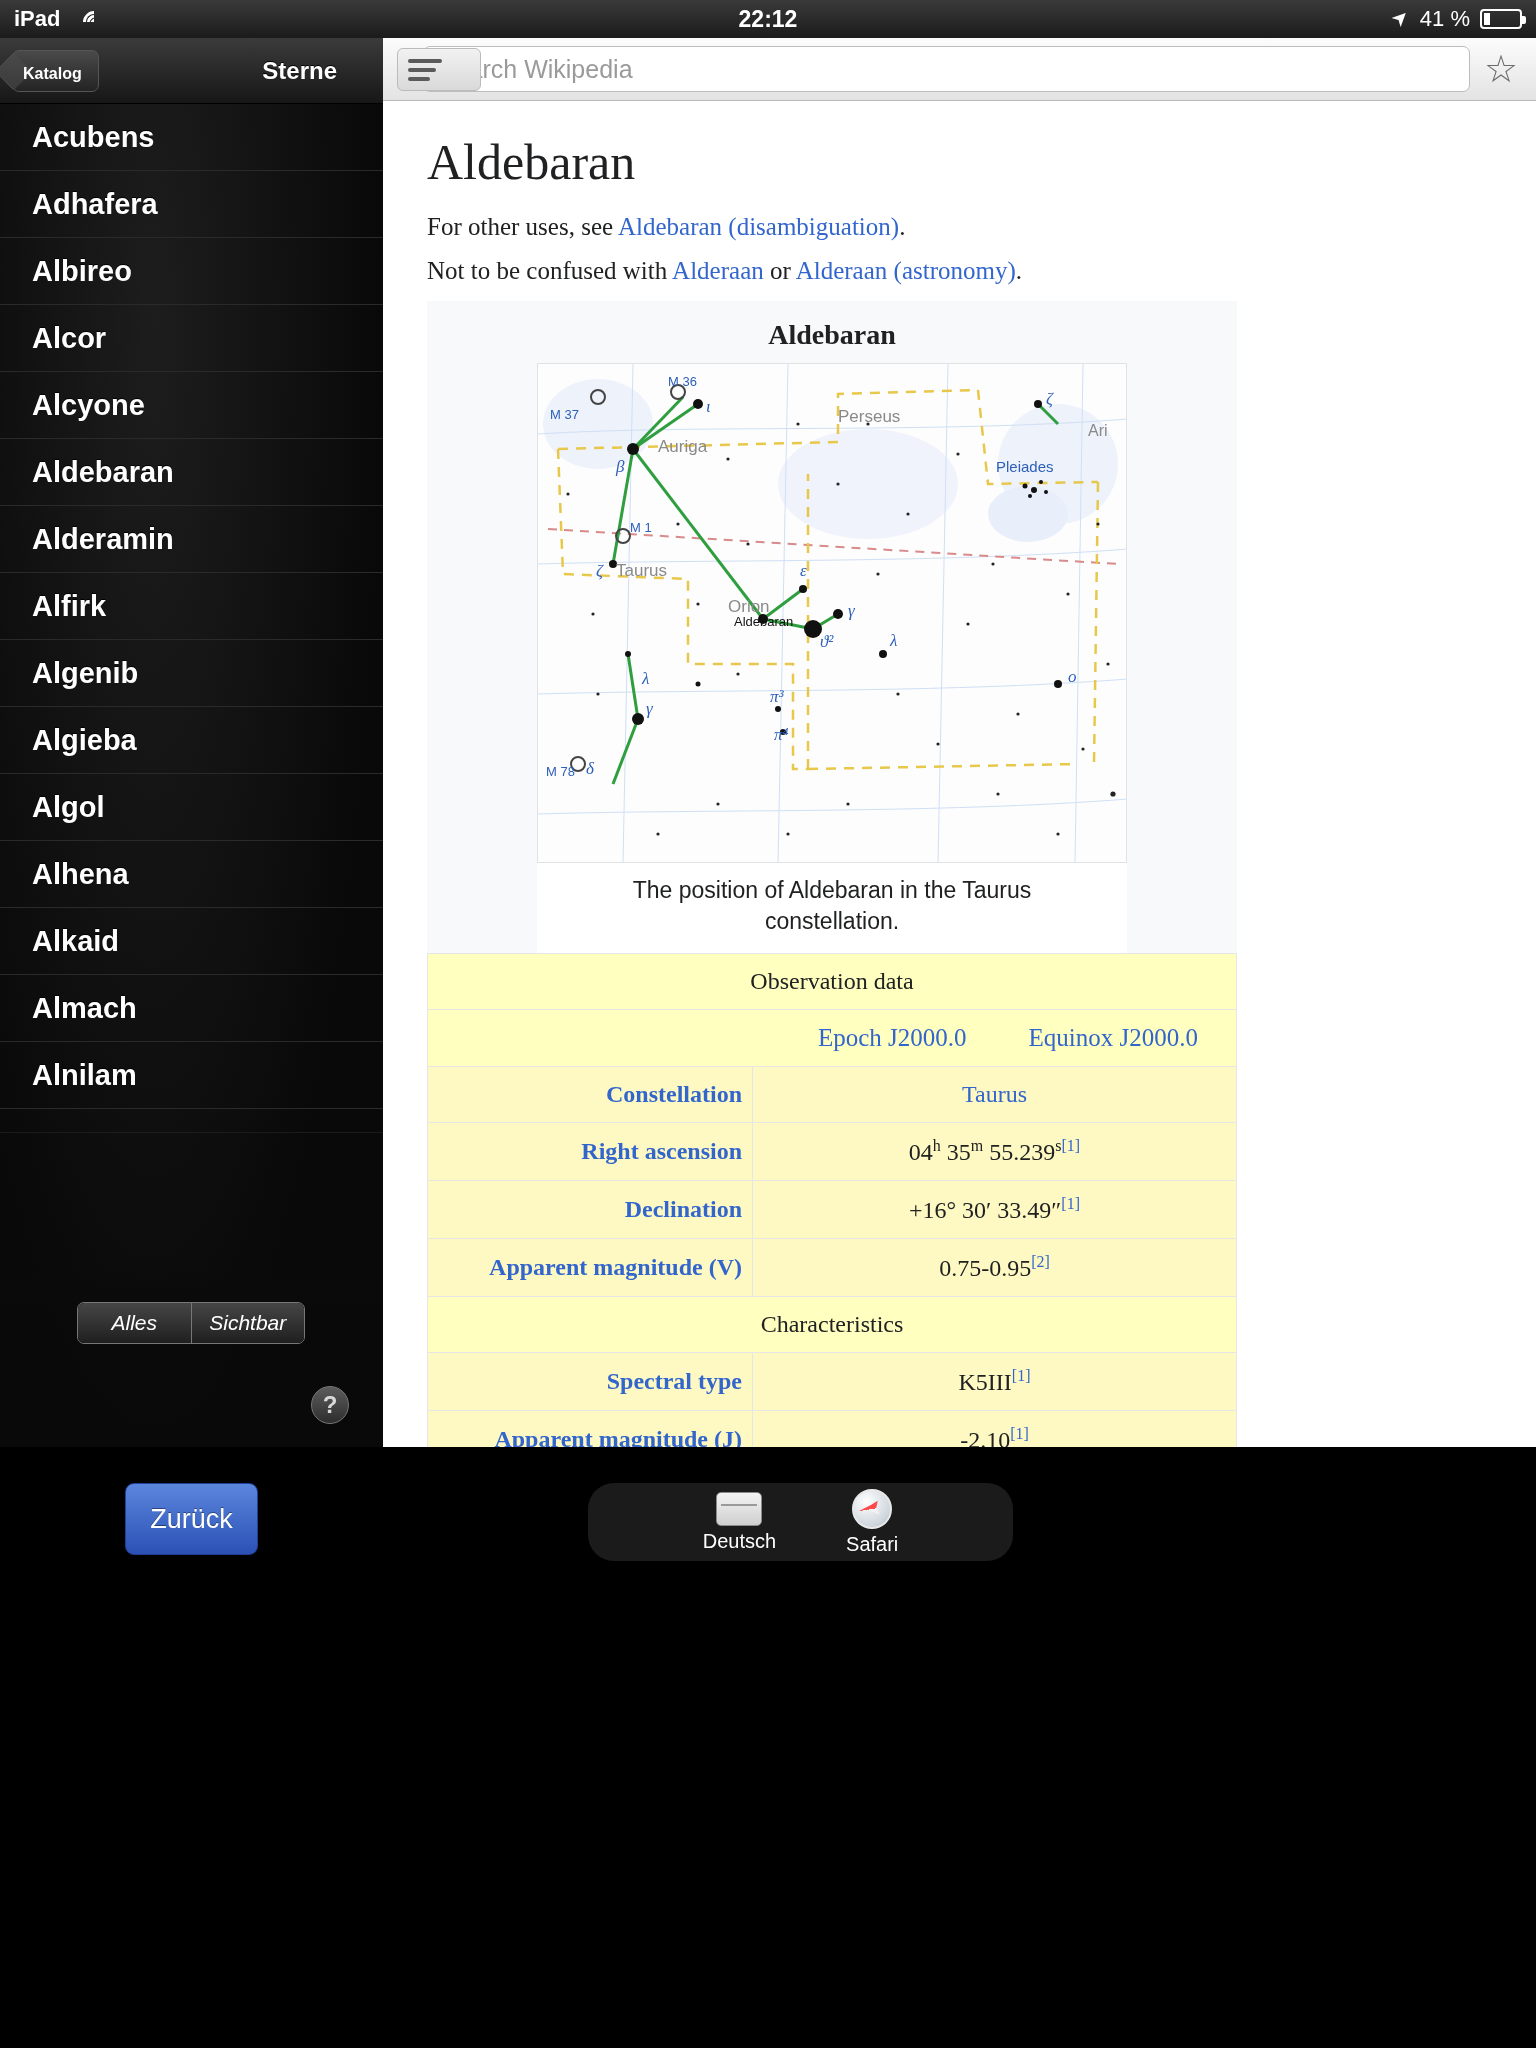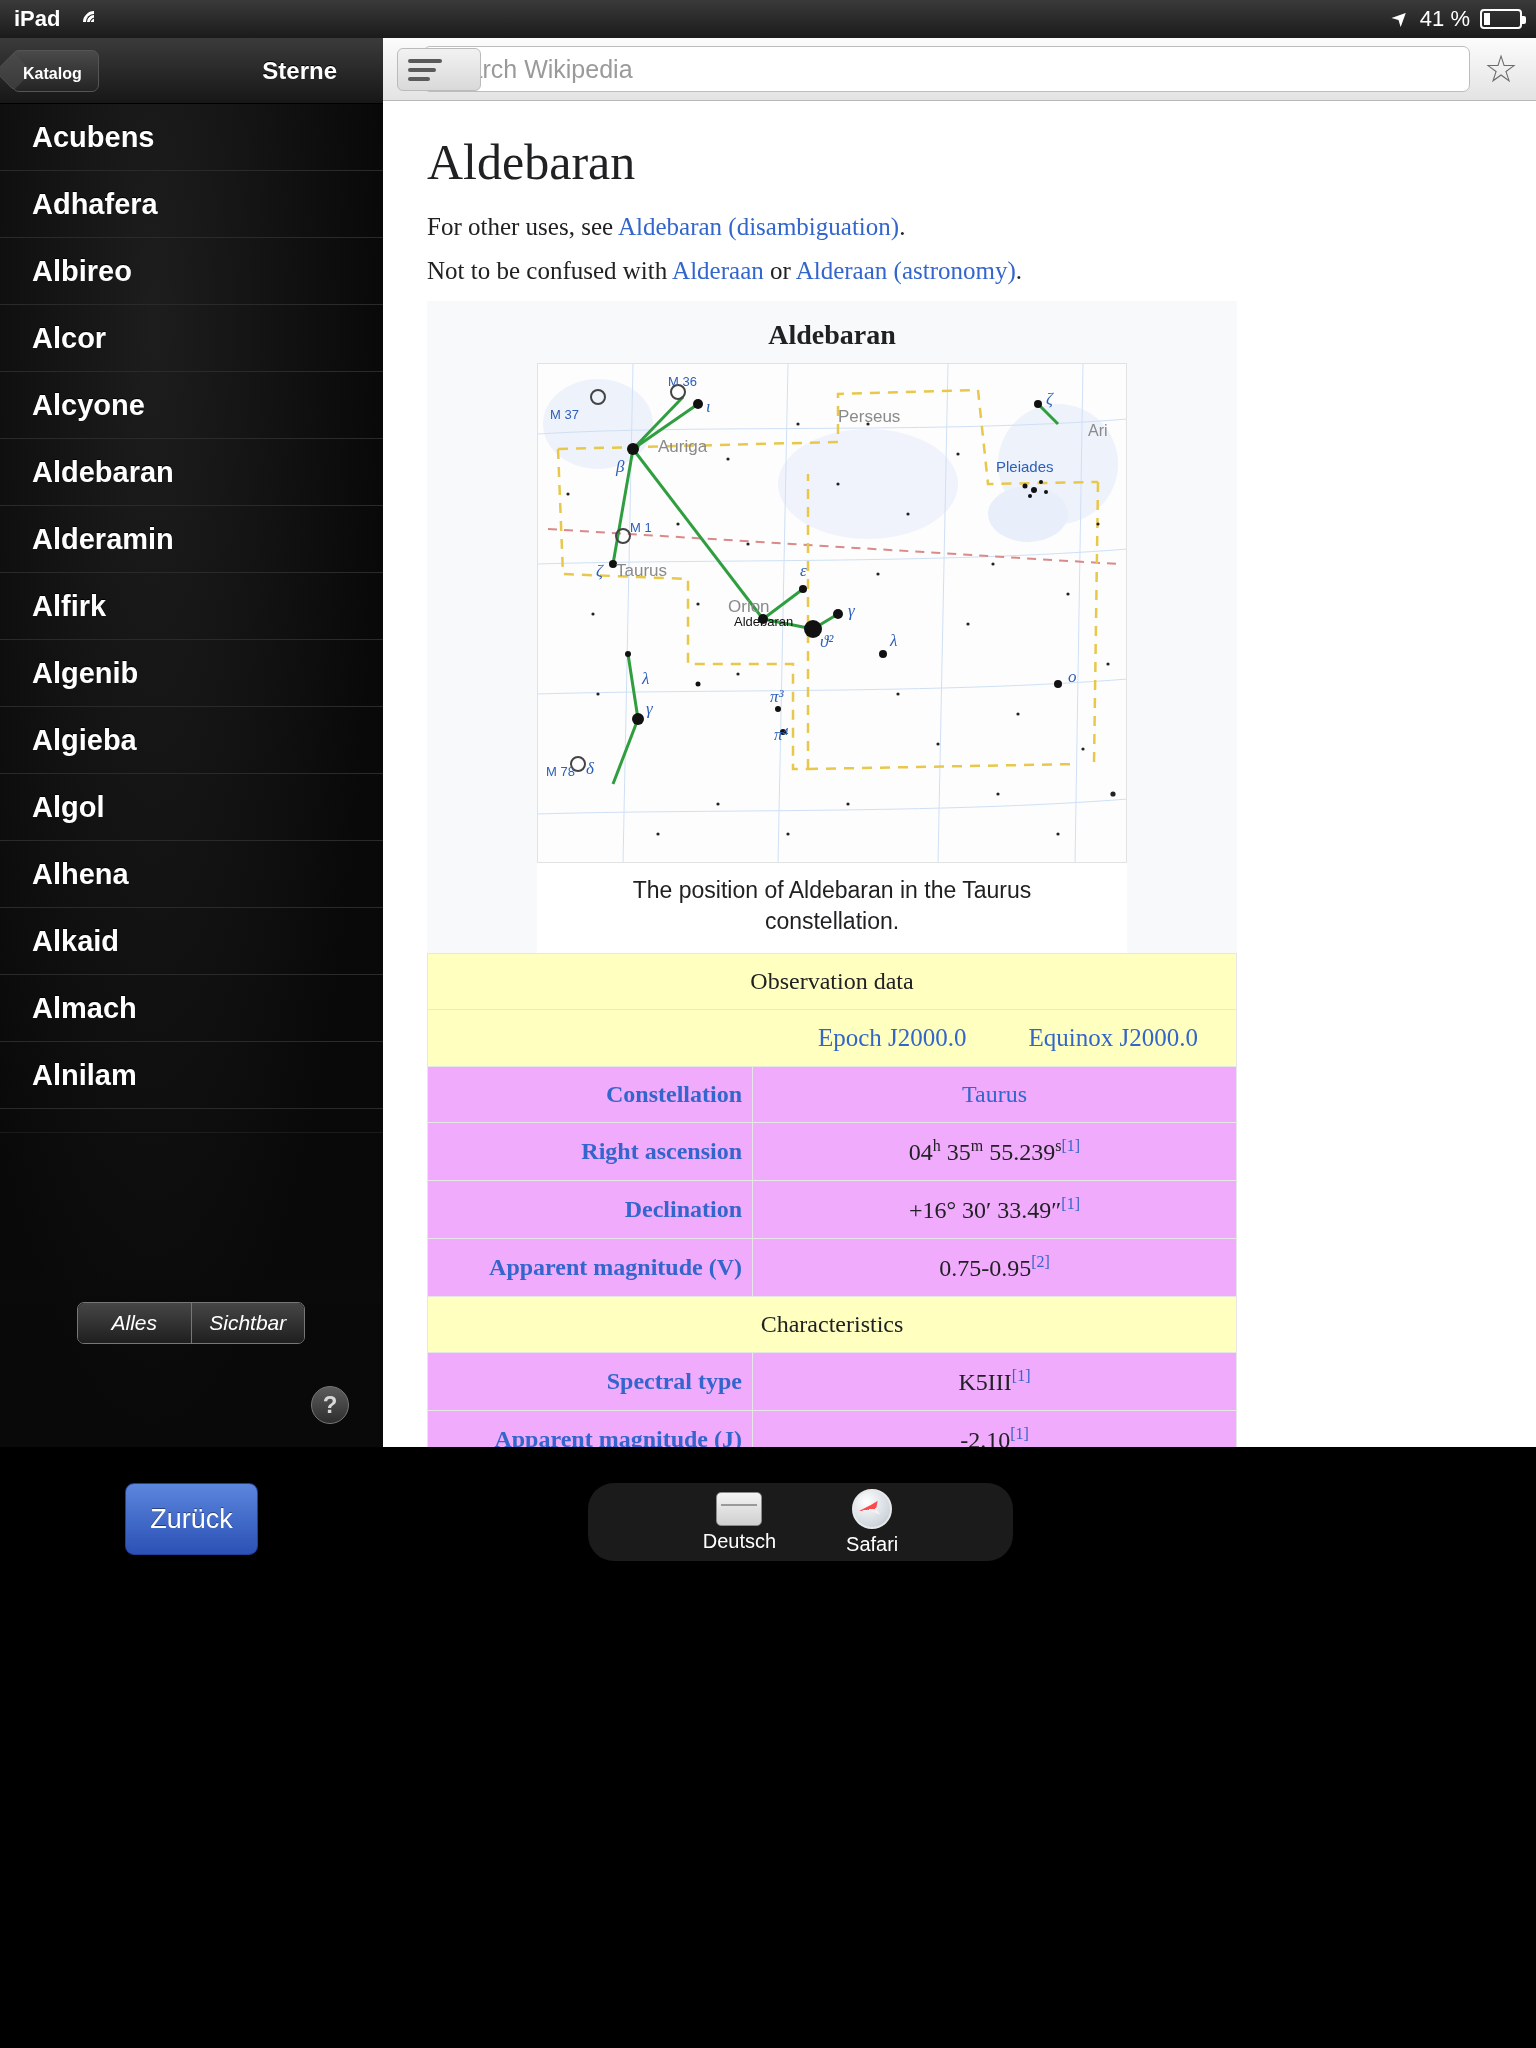--- a/index.html
+++ b/index.html
@@ -193,21 +193,21 @@
     width: 590px; height: 500px;
     background: #fdfdfd;
     border: 1px solid #e2e2e2;
     position: relative; overflow: hidden;
   }
   .ib-caption {
     text-align: center; font-size: 23px; padding: 12px 40px 16px 40px;
     font-family: "Liberation Sans", sans-serif; color: #202122;
     line-height: 1.35;
   }
-  table.ibt { width: 810px; border-collapse: collapse; background: #f0abfc; }
+  table.ibt { width: 810px; border-collapse: collapse; background: #fef9c3; }
   table.ibt td { border: 1px solid #e6e6e6; padding: 14px 10px; font-size: 24px; }
   td.hdr {
     background: #ffffc0; text-align: center; color: #202122;
     font-size: 25px; border: 1px solid #e6e6e6;
   }
   td.lbl { width: 325px; text-align: right; font-weight: bold; color: #3366cc; padding-right: 22px; }
   td.val { text-align: center; color: #202122; font-weight: normal; }
   sup { font-size: 16px; vertical-align: super; color: #3366cc; }
   .epochrow { background: #ffffc0; text-align: right; padding: 10px 0 14px 0; }
   .epochrow span { color: #3366cc; font-size: 25px; margin: 0 28px; }
@@ -266,20 +266,21 @@
 
   <div class="statusbar">
     <div class="sb-left">
       <span class="sb-device">iPad</span>
       <span class="wifi-icon">
           <i></i>
           <i></i>
           <i></i>
         </span>
     </div>
+    <div class="sb-center">22:12</div>
     <div class="sb-right">
       <span class="loc-arrow">➤</span>
       <span>41 %</span>
       <span class="battery">
           <i></i>
         </span>
     </div>
   </div>
 
   <div class="left-panel">

